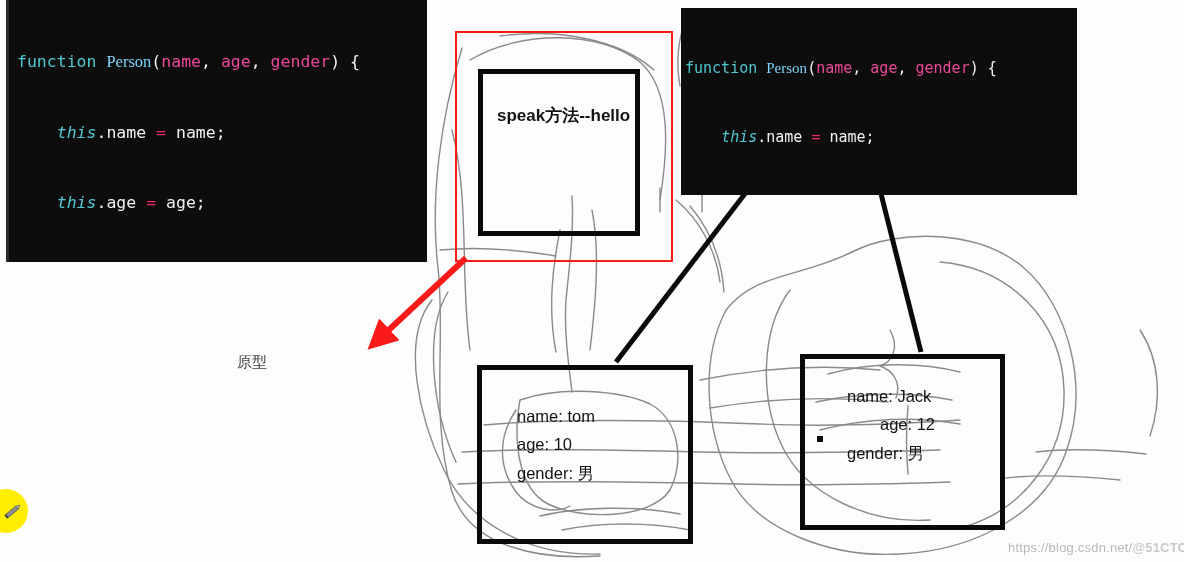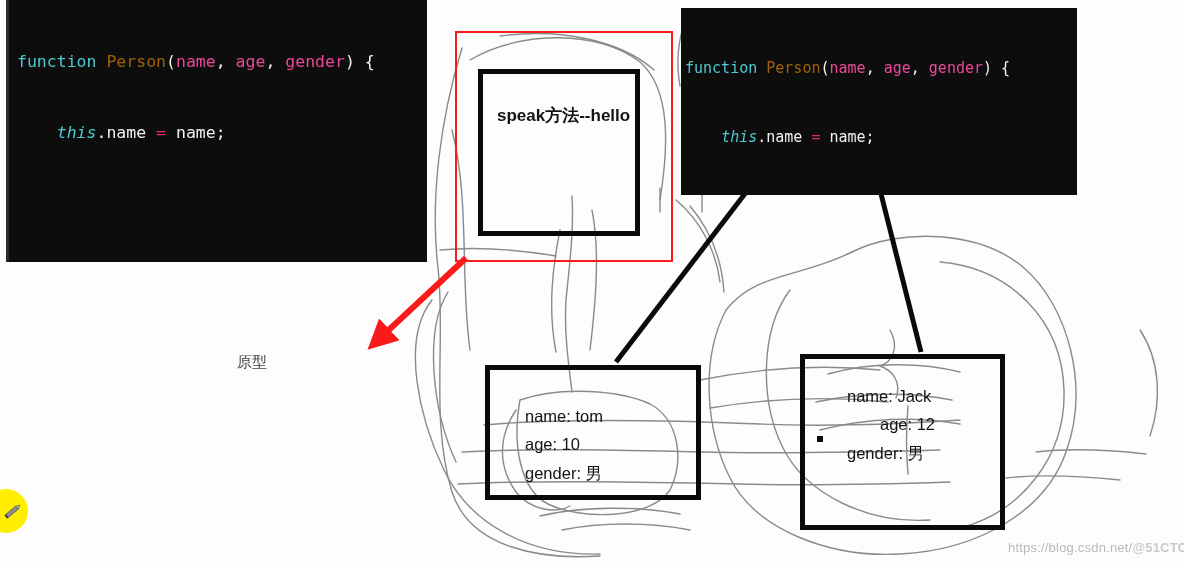--- a/index.html
+++ b/index.html
@@ -45,21 +45,21 @@
     left: 681px; top: 8px;
     width: 396px; height: 187px;
     padding: 3px 0 0 4px;
     box-sizing: border-box;
     font-size: 15px;
     line-height: 23px;
   }
   #code-right .ln { height: 23px; }
   
   .t-kw      { color: #4ec9d3; }
-  .t-fname   { color: #a16207; }
+  .t-fname   { color: #7dd3fc; font-family: Liberation Serif, serif; }
   .t-param   { color: #ec4899; }
   .t-this    { color: #4ec9d3; font-style: italic; }
   .t-prop    { color: #f0f0f0; }
   .t-eq      { color: #f0296b; }
   .t-plain   { color: #f2f2f2; }
   .t-punc    { color: #f2f2f2; }
 
   
   .hbox {
     position: absolute;
@@ -77,21 +77,21 @@
   }
   #speak-box { left: 478px; top: 69px; width: 162px; height: 167px; font-weight: bold; }
   #speak-box .label {
     position: absolute;
     left: 14px; top: 30px;
     font-size: 17px;
     color: #141414;
     white-space: nowrap;
     font-family: "Liberation Sans", sans-serif;
   }
-  #obj-box-1 { left: 477px; top: 365px; width: 216px; height: 135px; margin-left: 8px; }
+  #obj-box-1 { left: 477px; top: 365px; width: 216px; height: 179px; }
   #obj-box-2 { left: 800px; top: 354px; width: 205px; height: 176px; padding-left: 40px; }
   .obj-field {
     position: absolute;
     font-size: 16.5px;
     color: #131313;
     white-space: nowrap;
     font-family: "Liberation Sans", sans-serif;
   }
   #obj-box-1 .obj-field { left: 35px; }
   #obj-box-1 .f0 { top: 37px; }
@@ -201,20 +201,21 @@
       <marker id="redhead" markerWidth="5" markerHeight="5" refX="2.6" refY="2.5" orient="auto">
         <path d="M0,0 L5,2.5 L0,5 z" fill="#fb1a1a"></path>
       </marker>
     </defs>
     <line x1="466" y1="258" x2="378" y2="340" stroke="#fb1a1a" stroke-width="6" marker-end="url(#redhead)"></line>
   </svg>
 
   <div class="code-block" id="code-left">
     <span class="ln"><span class="t-kw">function</span><span> </span><span class="t-fname">Person</span><span class="t-punc">(</span><span class="t-param">name</span><span class="t-punc">, </span><span class="t-param">age</span><span class="t-punc">, </span><span class="t-param">gender</span><span class="t-punc">) {</span></span>
     <span class="ln"><span>    </span><span class="t-this">this</span><span class="t-prop">.name </span><span class="t-eq">=</span><span class="t-plain"> name;</span></span>
+    <span class="ln"><span>    </span><span class="t-this">this</span><span class="t-prop">.age </span><span class="t-eq">=</span><span class="t-plain"> age;</span></span>
     <span class="ln"></span>
     
     
     
     
     
     
     
   </div>
 

